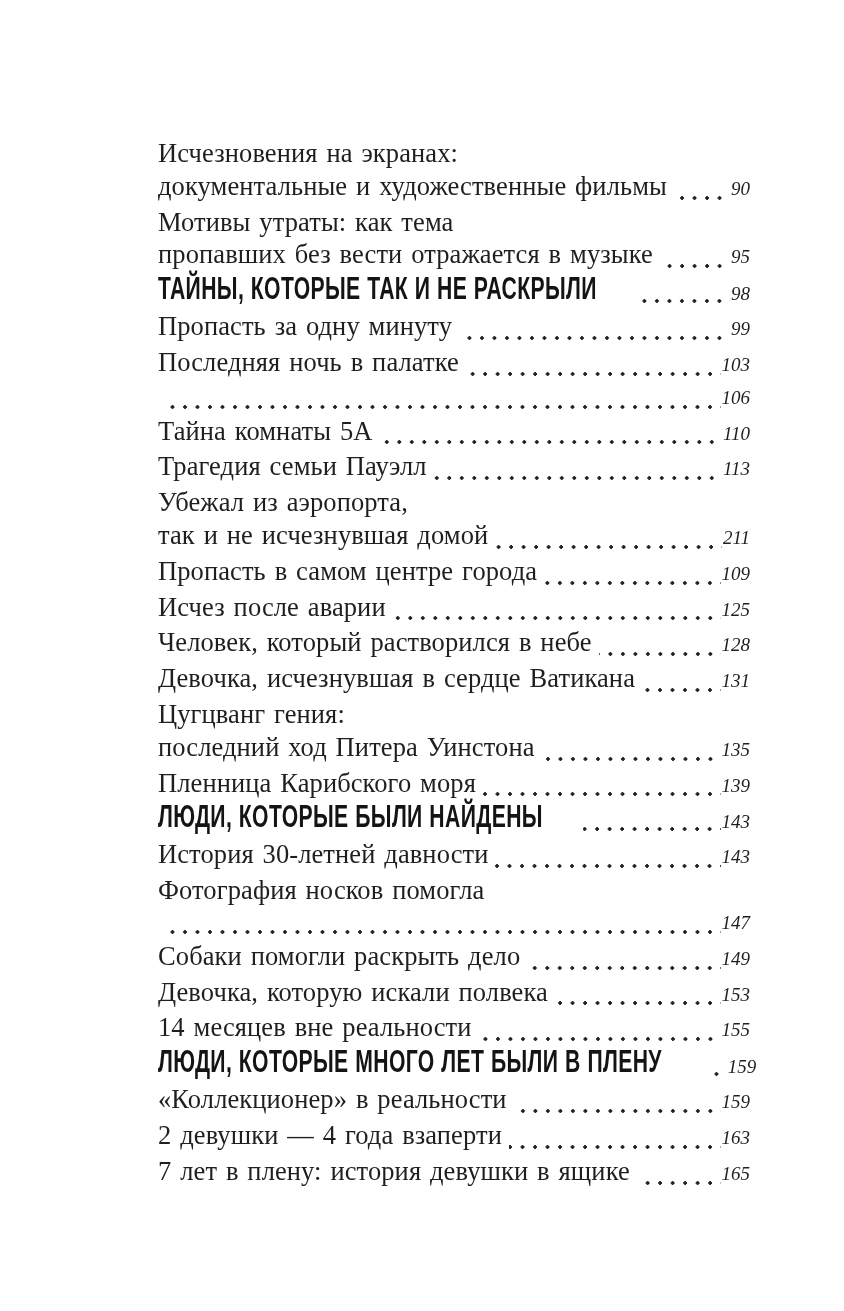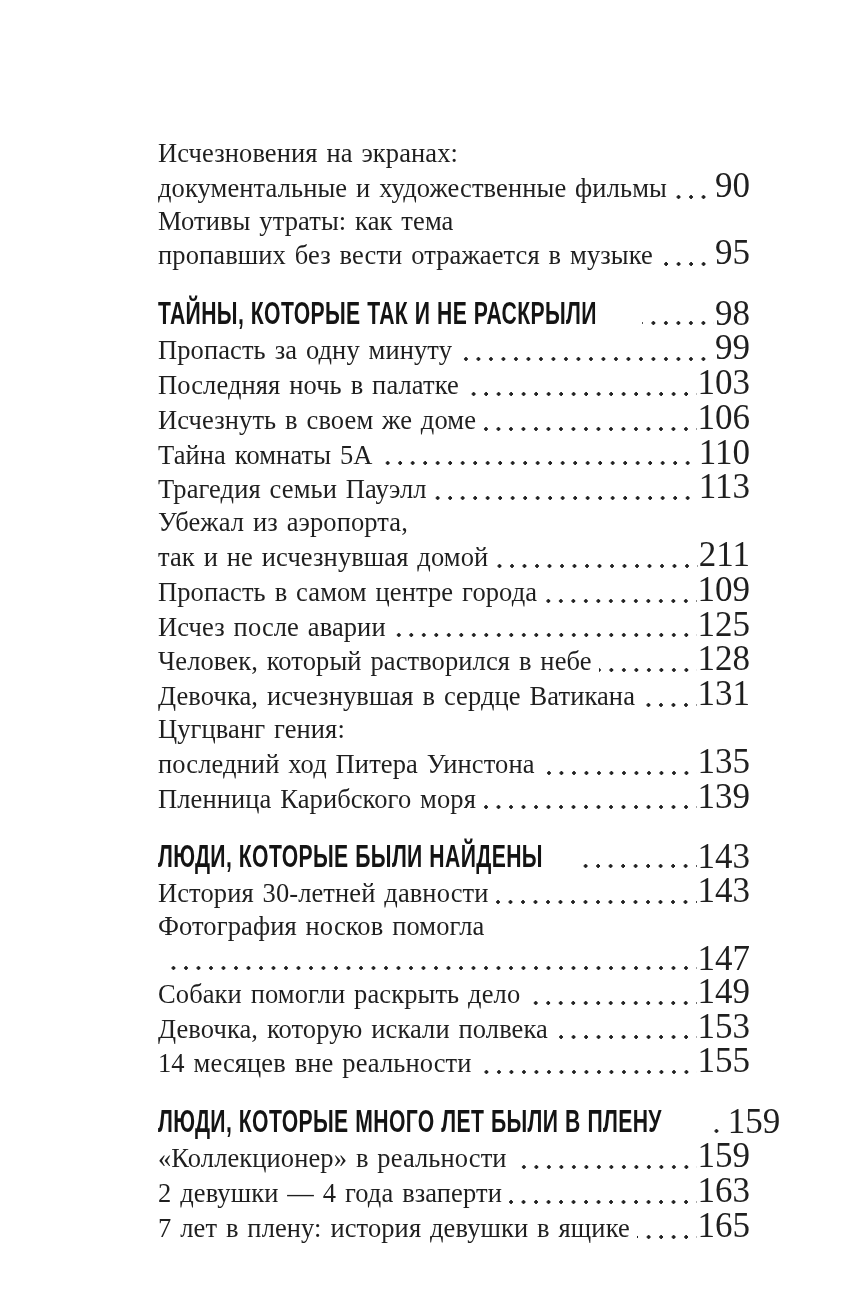--- a/index.html
+++ b/index.html
@@ -41,24 +41,24 @@
     align-self: flex-end;
     margin: 0 1px 6px 7px;
     background-image: radial-gradient(circle at 2px 2px, #222222 1.55px, rgba(0,0,0,0) 1.9px);
     background-size: 12.5px 4px;
     background-repeat: repeat-x;
     background-position: right bottom;
     min-width: 14px;
   }
   .pg {
     flex: 0 0 auto;
-    font-size: 35px;
+    font-size: 19px;
+    font-style: italic;
   }
   .heading {
-    margin-top: 24px;
     line-height: 36px;
     height: 36px;
     text-align: right;
   }
   .heading .hd-text {
     display: inline-block;
     font-family: "Liberation Sans", sans-serif;
     font-weight: 700;
     font-size: 23px;
     letter-spacing: 0.4px;
@@ -105,21 +105,20 @@
         <span class="t">Пропасть за одну минуту</span>
         <span class="leader"></span>
         <span class="pg">99</span>
       </div>
       <div class="row">
         <span class="t">Последняя ночь в палатке</span>
         <span class="leader"></span>
         <span class="pg">103</span>
       </div>
       <div class="row">
-        <span class="t">Исчезнуть в своем же доме</span>
         <span class="leader"></span>
         <span class="pg">106</span>
       </div>
       <div class="row">
         <span class="t">Тайна комнаты 5А</span>
         <span class="leader"></span>
         <span class="pg">110</span>
       </div>
       <div class="row">
         <span class="t">Трагедия семьи Пауэлл</span>

